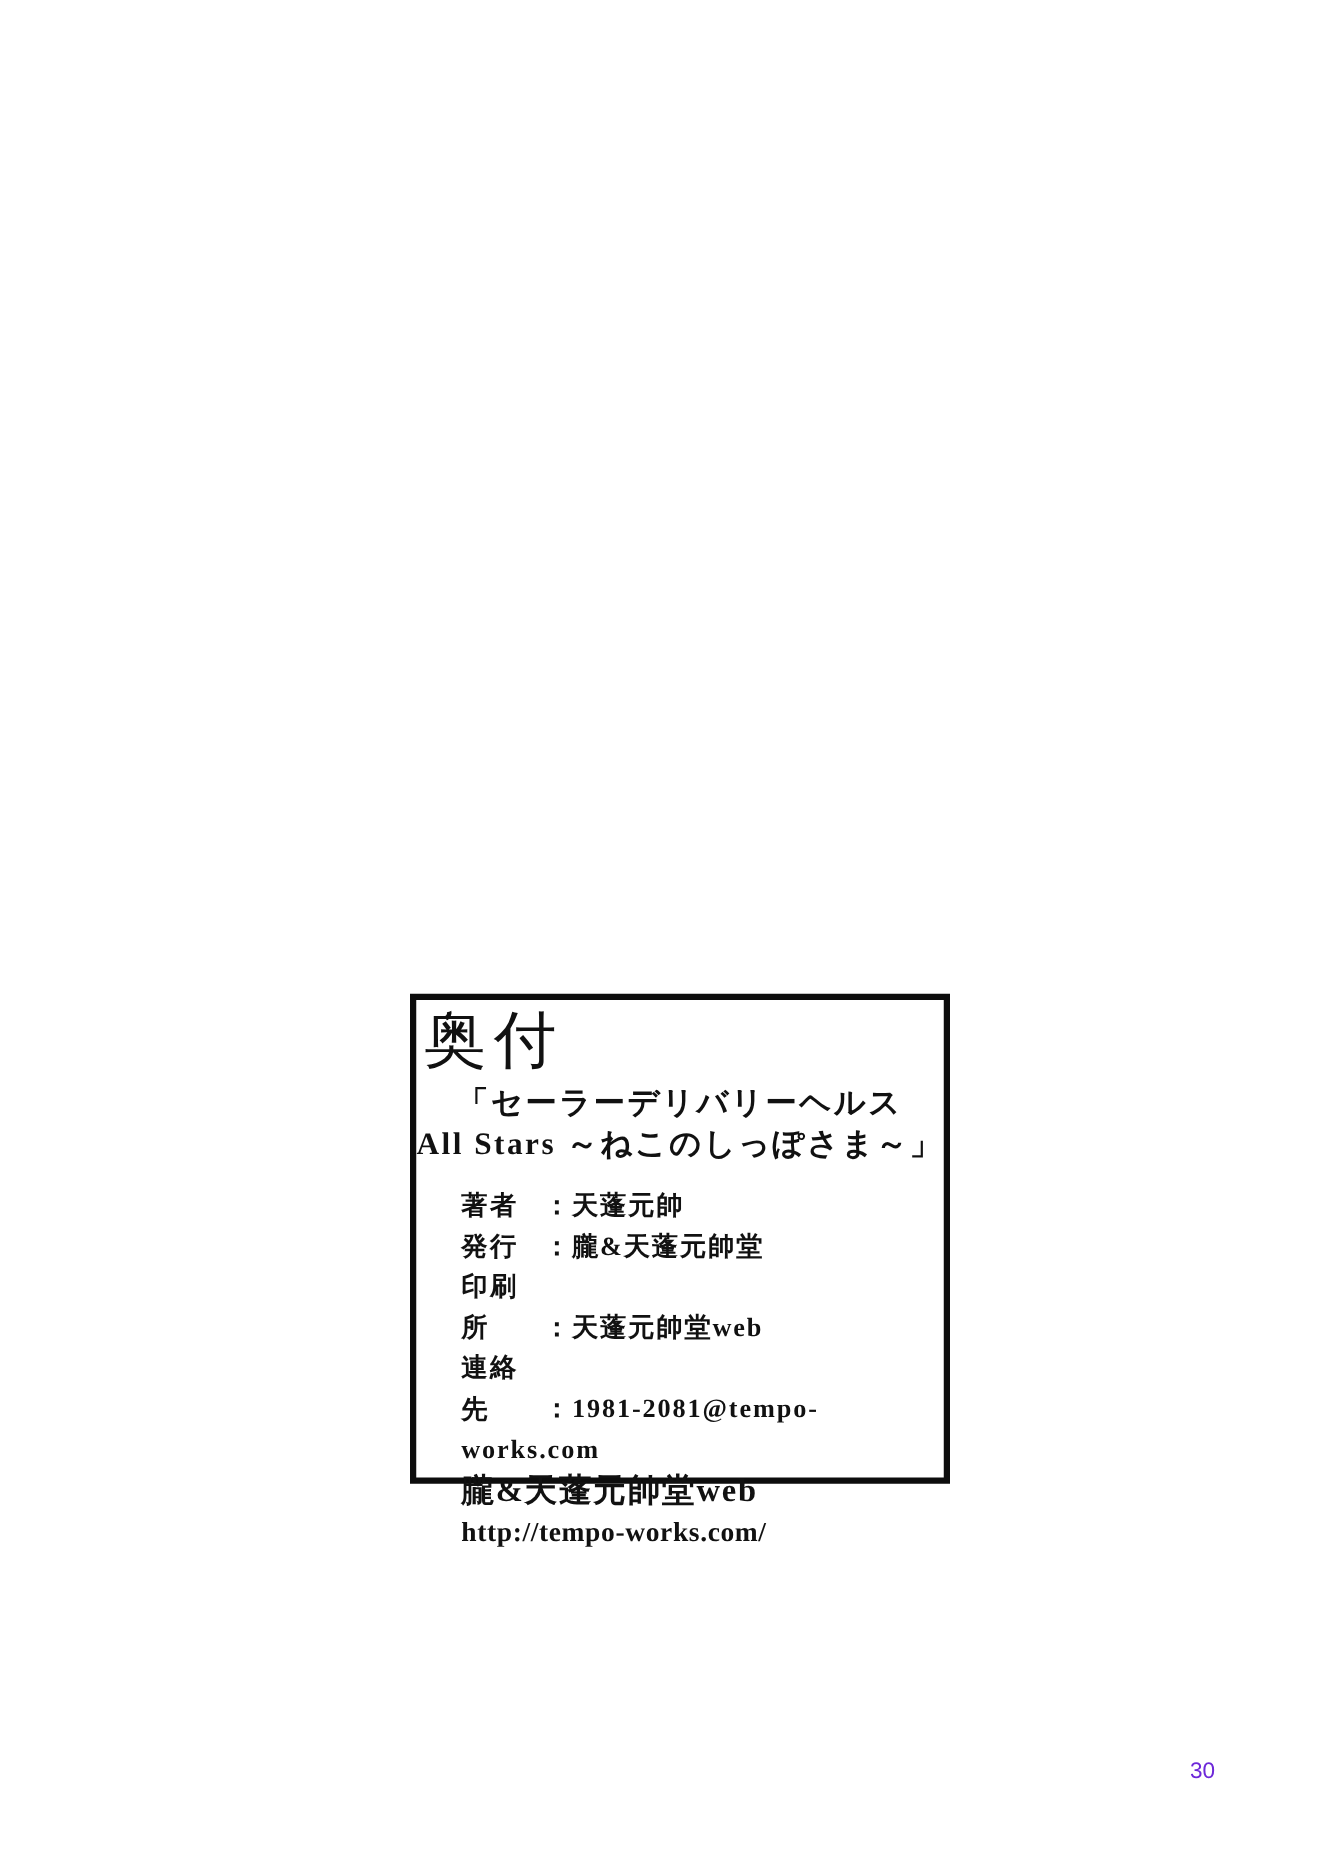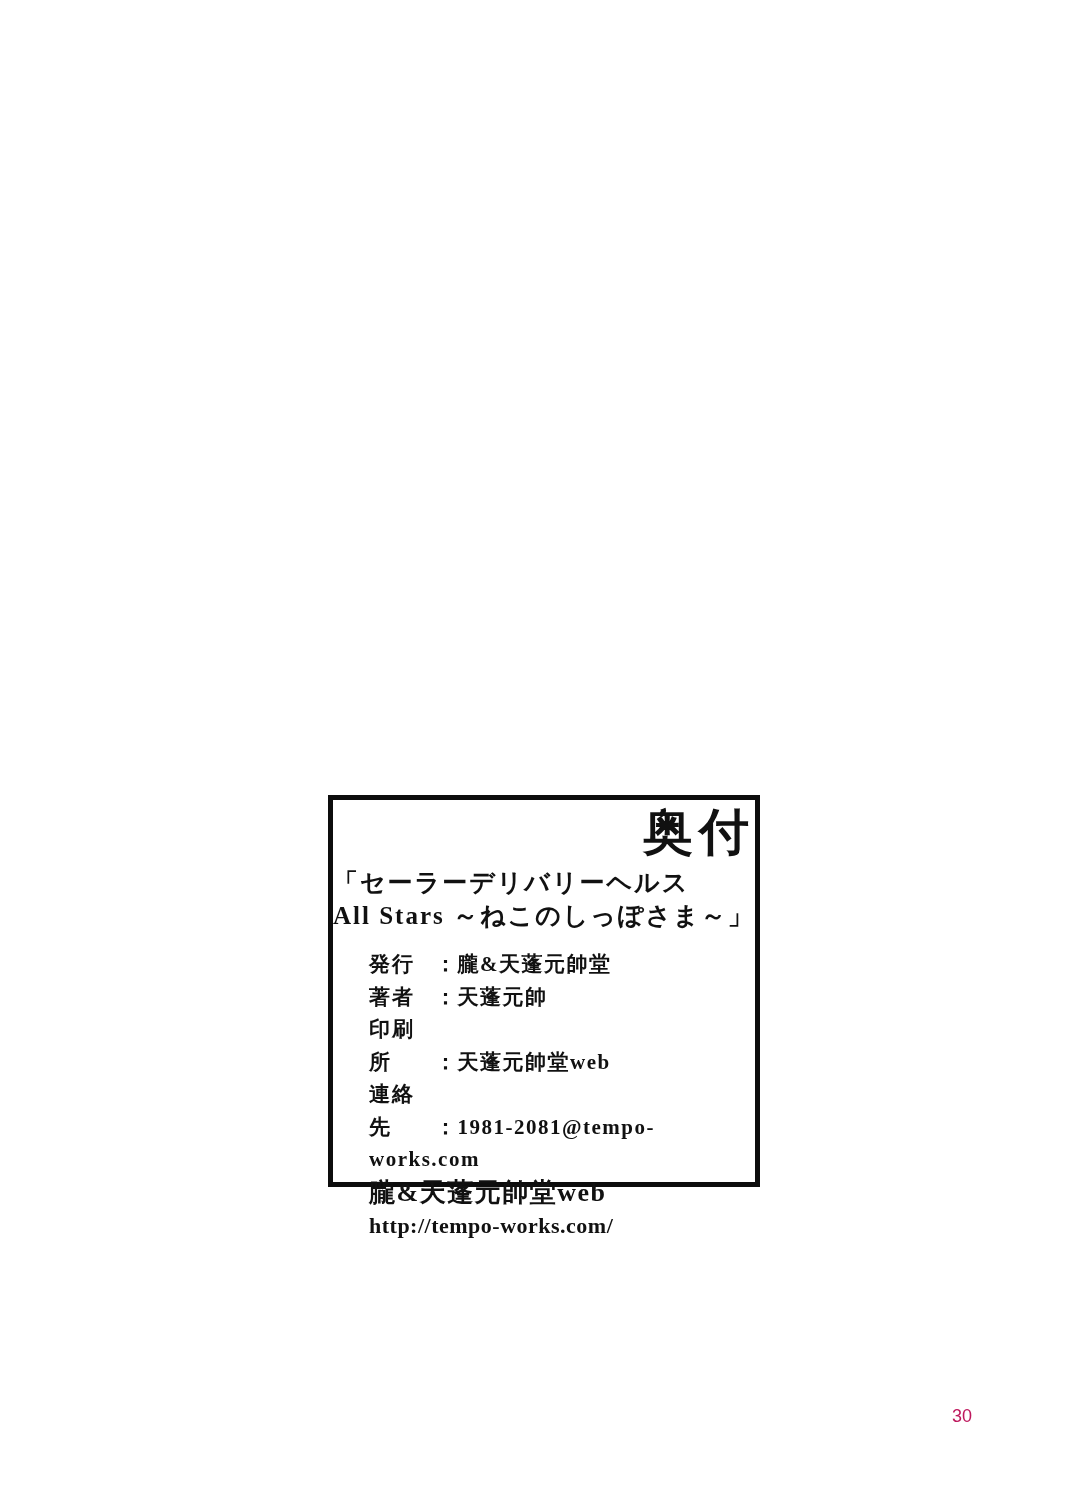--- a/index.html
+++ b/index.html
@@ -17,30 +17,30 @@
   }
   .colophon-box {
     position: absolute;
     left: 328px; top: 795px;
     width: 432px; height: 392px;
     border: 5px solid #0d0d0d;
     background: #ffffff;
   }
   .colophon-title {
     margin-top: 2px;
-    text-align: right;
+    text-align: left;
     font-size: 50px;
     line-height: 60px;
-    font-weight: bold;
+    font-weight: normal;
     letter-spacing: 6px;
     text-indent: 6px; 
   }
   .work-title {
     margin-top: 4px;
-    text-align: left;
+    text-align: center;
     font-size: 25px;
     line-height: 33px;
     font-weight: bold;
     letter-spacing: 2px;
   }
   .colophon-rows {
     margin-top: 16px;
     padding-left: 36px;
     text-align: left;
     font-size: 21px;
@@ -67,43 +67,43 @@
     font-size: 22px;
     line-height: 33px;
     font-weight: bold;
     letter-spacing: 0.5px;
   }
   .page-number {
     position: absolute;
     left: 952px; top: 1406px;
     font-family: "Liberation Sans", "DejaVu Sans", sans-serif;
     font-size: 18px;
-    color: #be185d;
+    color: #6d28d9;
   }
 </style>
 </head>
 <body>
 
 <div class="page">
 
   <div class="colophon-box">
 
     <div class="colophon-title">奥付</div>
 
     <div class="work-title">
       <div>「セーラーデリバリーヘルス</div>
       <div>All Stars ～ねこのしっぽさま～」</div>
     </div>
 
     <div class="colophon-rows">
       <div class="colophon-row">
-        <span class="row-label">発行</span><span class="row-value">：朧&amp;天蓬元帥堂</span>
+        <span class="row-label">著者</span><span class="row-value">：天蓬元帥</span>
       </div>
       <div class="colophon-row">
-        <span class="row-label">著者</span><span class="row-value">：天蓬元帥</span>
+        <span class="row-label">発行</span><span class="row-value">：朧&amp;天蓬元帥堂</span>
       </div>
       <div class="colophon-row">
         <span class="row-label">印刷所</span><span class="row-value">：天蓬元帥堂web</span>
       </div>
       <div class="colophon-row">
         <span class="row-label">連絡先</span><span class="row-value">：1981-2081@tempo-works.com</span>
       </div>
     </div>
 
     <div class="web-line">朧&amp;天蓬元帥堂web</div>

